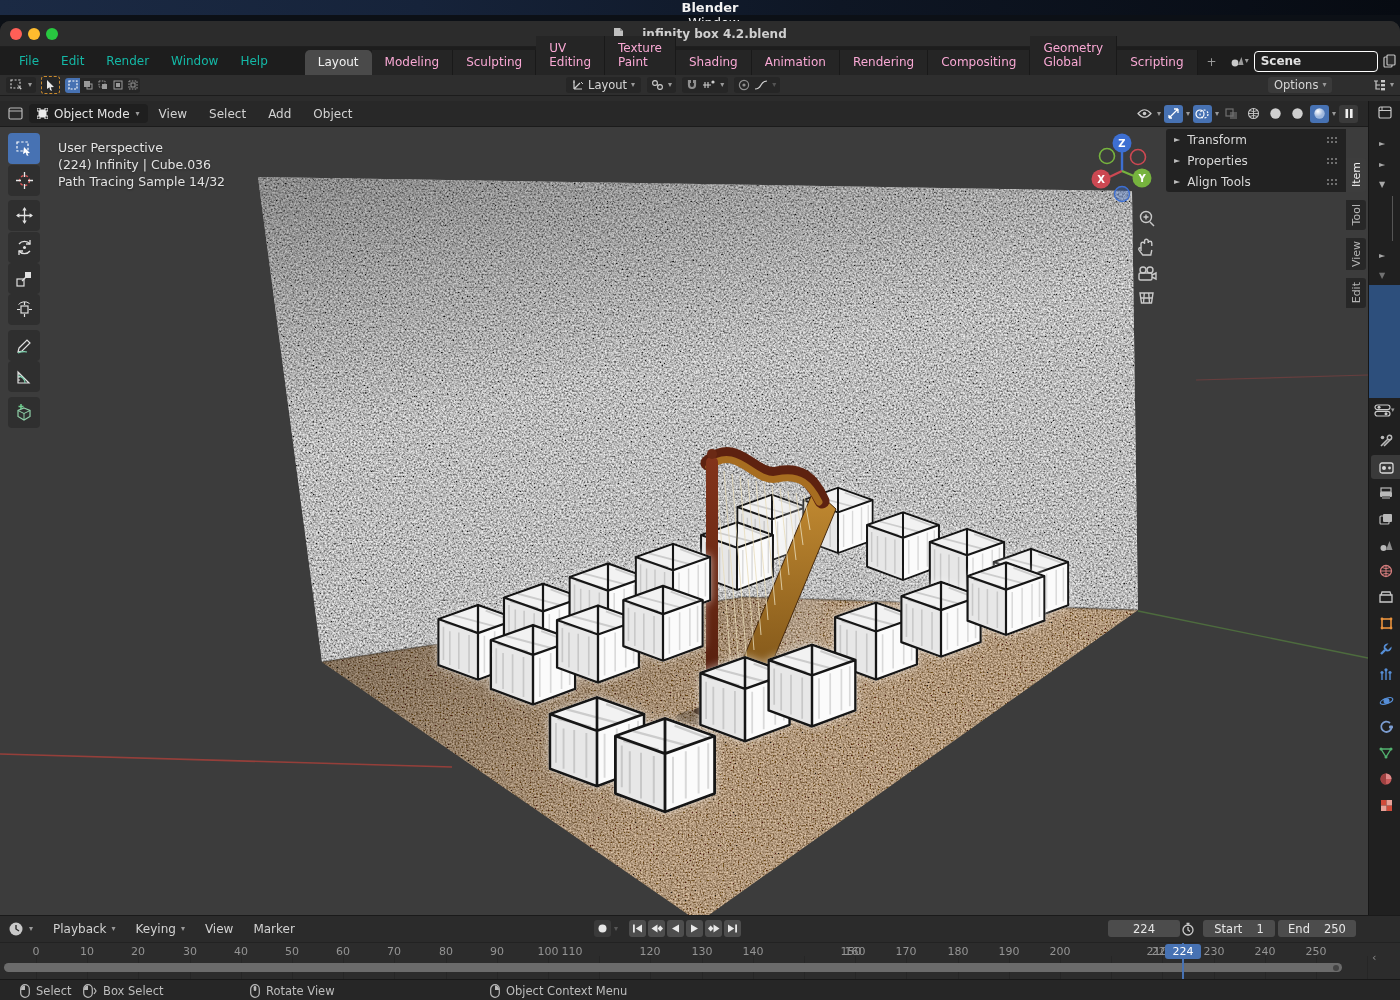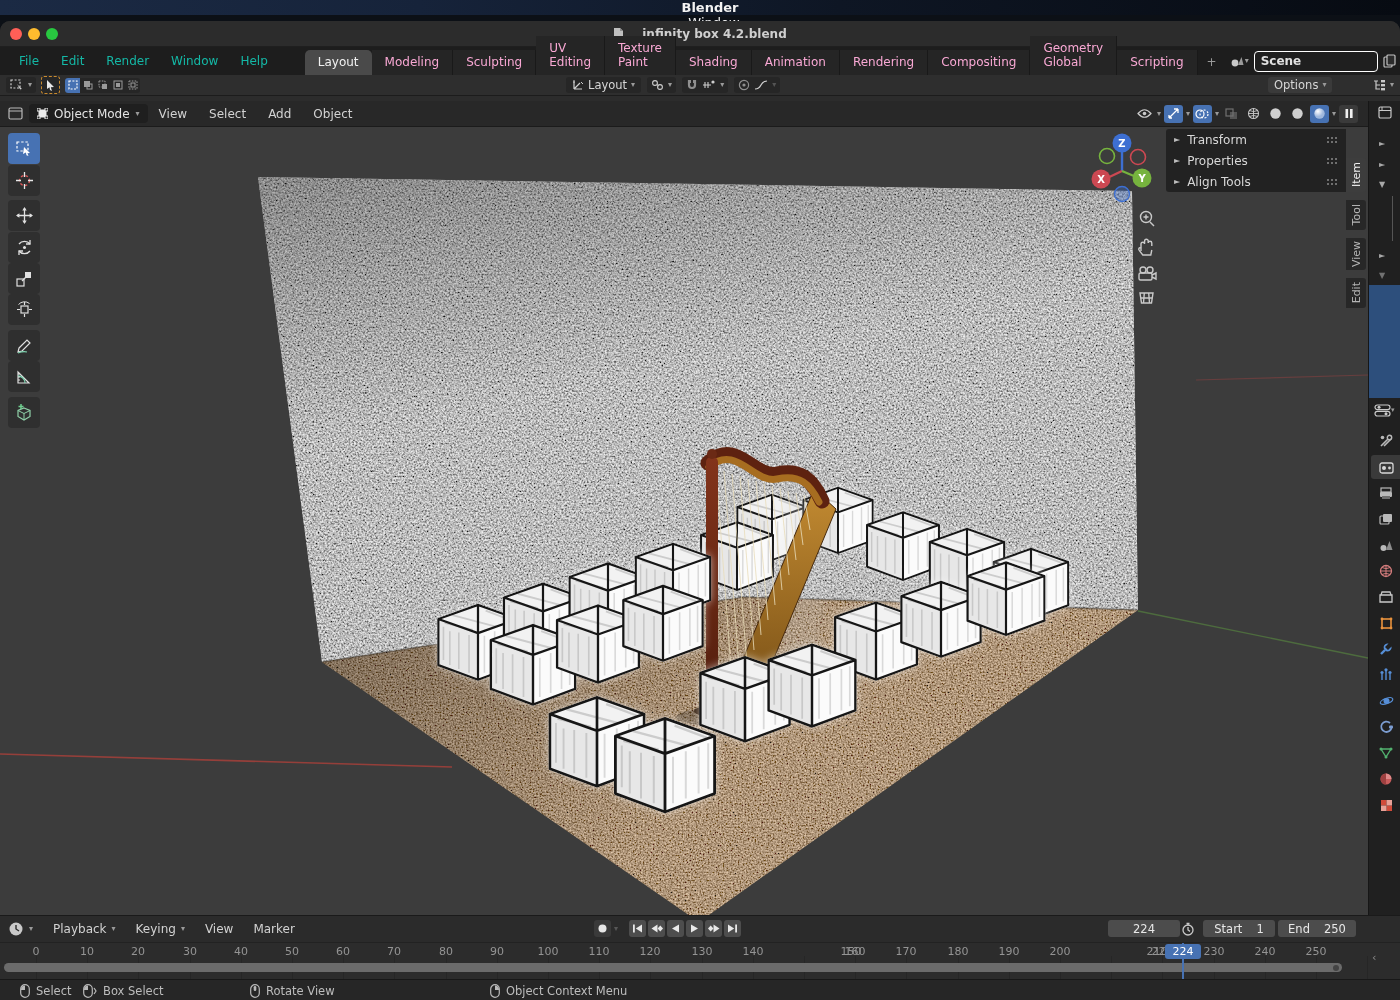--- a/index.html
+++ b/index.html
@@ -583,20 +583,25 @@
                 <rect x="1139" y="146" width="13" height="7" rx="1.5"></rect>
                 <path d="M1152 148l4-2v6l-4-2"></path>
               </g>
             <g>
                 <path d="M1140 166h13l-1.5 10h-10z"></path>
                 <path d="M1144.3 166l-.8 10M1148.7 166l.8 10M1140.8 171h11.4"></path>
               </g>
           </g>
         </svg>
 
+        <div id="overlay-text">
+          <div>User Perspective</div>
+          <div>(224) Infinity | Cube.036</div>
+          <div>Path Tracing Sample 14/32</div>
+        </div>
 
         <div id="lefttools">
           <div class="tool active" style="top:0">
               <svg width="16" height="15" viewBox="0 0 16 15">
                 <rect x="1" y="1" width="11" height="9" fill="none" stroke="#fff" stroke-width="1.2" stroke-dasharray="2.4 1.8"></rect>
                 <path d="M8 6l6 6-2.6.3L12.5 15l-2-.8-.6-2.7L7 13z" fill="#fff"></path>
               </svg>
             </div>
           <div class="tool" style="top:32px">
               <svg width="17" height="17" viewBox="0 0 17 17">
@@ -902,21 +907,21 @@
         <span class="tick" style="left:87px">10</span>
         <span class="tick" style="left:138px">20</span>
         <span class="tick" style="left:190px">30</span>
         <span class="tick" style="left:241px">40</span>
         <span class="tick" style="left:292px">50</span>
         <span class="tick" style="left:343px">60</span>
         <span class="tick" style="left:394px">70</span>
         <span class="tick" style="left:446px">80</span>
         <span class="tick" style="left:497px">90</span>
         <span class="tick" style="left:548px">100</span>
-        <span class="tick" style="left:599px">110</span>
+        <span class="tick" style="left:572px">110</span>
         <span class="tick" style="left:650px">120</span>
         <span class="tick" style="left:702px">130</span>
         <span class="tick" style="left:753px">140</span>
         <span class="tick" style="left:851px">150</span>
         <span class="tick" style="left:855px">160</span>
         <span class="tick" style="left:906px">170</span>
         <span class="tick" style="left:958px">180</span>
         <span class="tick" style="left:1009px">190</span>
         <span class="tick" style="left:1060px">200</span>
         <span class="tick" style="left:1157px">210</span>

